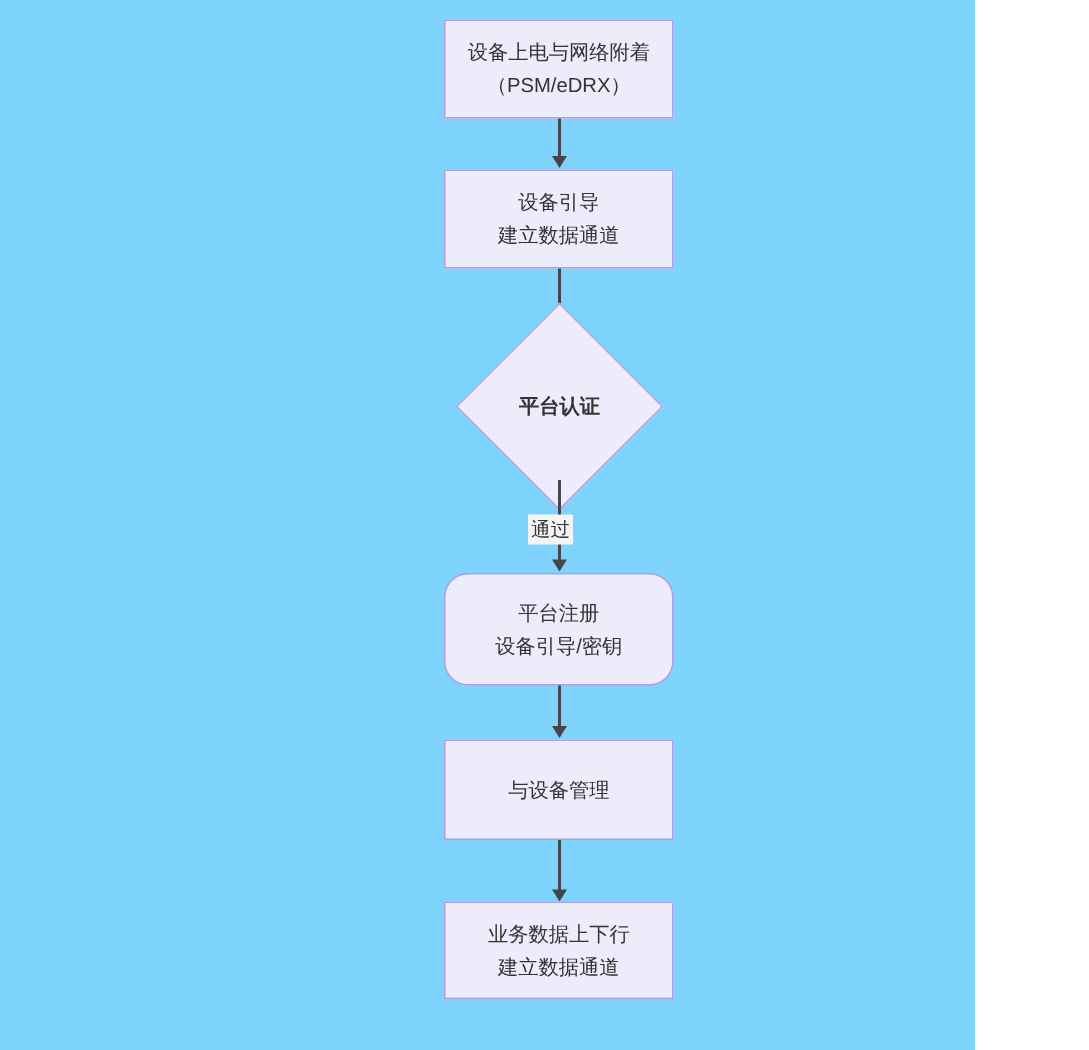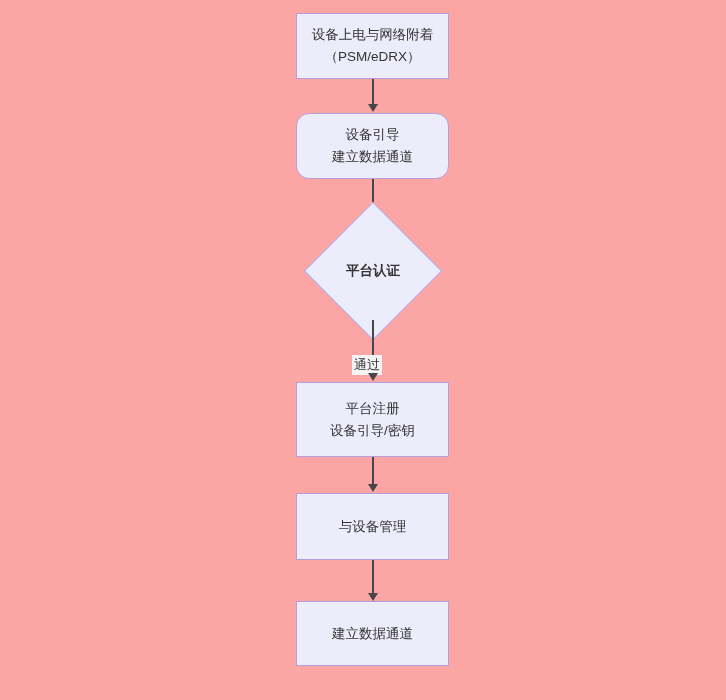--- a/index.html
+++ b/index.html
@@ -9,23 +9,23 @@
   }
   body {
     width: 726px;
     height: 700px;
     font-family: "Liberation Sans", "DejaVu Sans", sans-serif;
     overflow: hidden;
   }
 
   #flowchart {
     position: relative;
-    width: 726px;
+    width: 650px;
     height: 700px;
-    background: #fca5a5;
+    background: #7dd3fc;
   }
 
   
   .node {
     position: absolute;
     box-sizing: border-box;
     display: flex;
     flex-direction: column;
     align-items: center;
     justify-content: center;
@@ -91,65 +91,65 @@
   }
 
   .edge-label {
     position: absolute;
     background: #f4f4f4;
     color: #333333;
     font-size: 13px;
     line-height: 18px;
     padding: 1px 2px;
     white-space: nowrap;
-    margin-top: 12px;
   }
 </style>
 </head>
 <body>
 
 <div id="flowchart">
 
   <div class="node" style="left:296px; top:13px; width:153px; height:66px;">
     <span class="line">设备上电与网络附着</span>
     <span class="line">（PSM/eDRX）</span>
   </div>
 
   <div class="conn" style="left:372.3px; top:79px; height:27px;"></div>
   <div class="arrowhead" style="left:368px; top:104px;"></div>
 
-  <div class="node" style="left:296px; top:113px; width:153px; height:66px;border-radius:13px;">
+  <div class="node" style="left:296px; top:113px; width:153px; height:66px;">
     <span class="line">设备引导</span>
     <span class="line">建立数据通道</span>
   </div>
 
   <div class="conn" style="left:372.3px; top:179px; height:36px;"></div>
   <div class="arrowhead" style="left:368px; top:213px;"></div>
 
   <div class="decision" style="left:324px; top:222px;font-weight:bold;">
     <div class="shape"></div>
     <div class="dtext">平台认证</div>
   </div>
 
   <div class="conn" style="left:372.3px; top:320px; height:54px;"></div>
   <div class="edge-label" style="left:352px; top:343px;">通过</div>
   <div class="arrowhead" style="left:368px; top:373px;"></div>
 
-  <div class="node" style="left:296px; top:382px; width:153px; height:75px;">
+  <div class="node" style="left:296px; top:382px; width:153px; height:75px;border-radius:16px;">
     <span class="line">平台注册</span>
     <span class="line">设备引导/密钥</span>
   </div>
 
   <div class="conn" style="left:372.3px; top:457px; height:28px;"></div>
   <div class="arrowhead" style="left:368px; top:484px;"></div>
 
   <div class="node" style="left:296px; top:493px; width:153px; height:67px;">
     <span class="line">与设备管理</span>
   </div>
 
   <div class="conn" style="left:372.3px; top:560px; height:35px;"></div>
   <div class="arrowhead" style="left:368px; top:593px;"></div>
 
   <div class="node" style="left:296px; top:601px; width:153px; height:65px;">
+    <span class="line">业务数据上下行</span>
     <span class="line">建立数据通道</span>
   </div>
 
 </div>
 
 </body></html>

